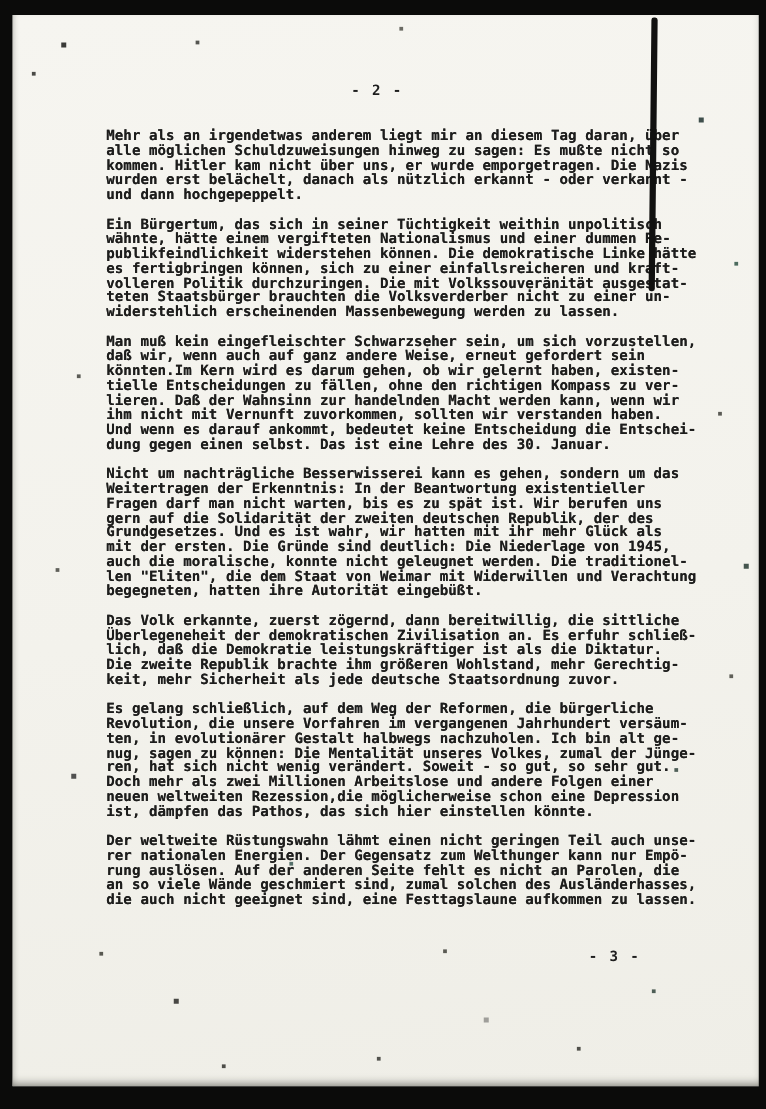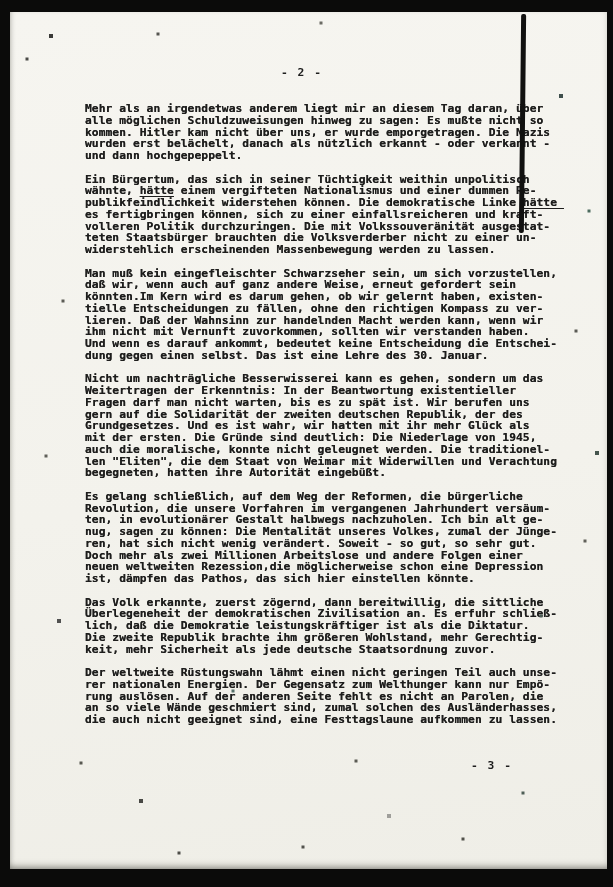--- a/index.html
+++ b/index.html
@@ -34,21 +34,20 @@
     margin: 0 0 11.75px 0;
     white-space: pre;
     font-size: 11.31px;
     line-height: 11.75px;
     font-weight: bold;
     color: #1d1d1c;
     letter-spacing: 0.04px;
     text-shadow: 0 0 0.4px rgba(20,20,20,.8);
   }
   .u {
-    text-decoration: underline;
     text-underline-offset: 2px;
     text-decoration-thickness: 1.3px;
   }
   
   .streak {
     position: absolute;
     left: 520px; top: 14px;
     width: 5px; height: 219px;
     background: #111110;
     border-radius: 2px;
@@ -100,33 +99,33 @@
 dung gegen einen selbst. Das ist eine Lehre des 30. Januar.</p>
     <p class="para">Nicht um nachträgliche Besserwisserei kann es gehen, sondern um das
 Weitertragen der Erkenntnis: In der Beantwortung existentieller
 Fragen darf man nicht warten, bis es zu spät ist. Wir berufen uns
 gern auf die Solidarität der zweiten deutschen Republik, der des
 Grundgesetzes. Und es ist wahr, wir hatten mit ihr mehr Glück als
 mit der ersten. Die Gründe sind deutlich: Die Niederlage von 1945,
 auch die moralische, konnte nicht geleugnet werden. Die traditionel-
 len "Eliten", die dem Staat von Weimar mit Widerwillen und Verachtung
 begegneten, hatten ihre Autorität eingebüßt.</p>
+    <p class="para">Das Volk erkannte, zuerst zögernd, dann bereitwillig, die sittliche
+Überlegeneheit der demokratischen Zivilisation an. Es erfuhr schließ-
+lich, daß die Demokratie leistungskräftiger ist als die Diktatur.
+Die zweite Republik brachte ihm größeren Wohlstand, mehr Gerechtig-
+keit, mehr Sicherheit als jede deutsche Staatsordnung zuvor.</p>
     <p class="para">Es gelang schließlich, auf dem Weg der Reformen, die bürgerliche
 Revolution, die unsere Vorfahren im vergangenen Jahrhundert versäum-
 ten, in evolutionärer Gestalt halbwegs nachzuholen. Ich bin alt ge-
 nug, sagen zu können: Die Mentalität unseres Volkes, zumal der Jünge-
 ren, hat sich nicht wenig verändert. Soweit - so gut, so sehr gut.
 Doch mehr als zwei Millionen Arbeitslose und andere Folgen einer
 neuen weltweiten Rezession,die möglicherweise schon eine Depression
 ist, dämpfen das Pathos, das sich hier einstellen könnte.</p>
-    <p class="para">Das Volk erkannte, zuerst zögernd, dann bereitwillig, die sittliche
-Überlegeneheit der demokratischen Zivilisation an. Es erfuhr schließ-
-lich, daß die Demokratie leistungskräftiger ist als die Diktatur.
-Die zweite Republik brachte ihm größeren Wohlstand, mehr Gerechtig-
-keit, mehr Sicherheit als jede deutsche Staatsordnung zuvor.</p>
     <p class="para">Der weltweite Rüstungswahn lähmt einen nicht geringen Teil auch unse-
 rer nationalen Energien. Der Gegensatz zum Welthunger kann nur Empö-
 rung auslösen. Auf der anderen Seite fehlt es nicht an Parolen, die
 an so viele Wände geschmiert sind, zumal solchen des Ausländerhasses,
 die auch nicht geeignet sind, eine Festtagslaune aufkommen zu lassen.</p>
   </section>
   <div class="pagenum footer">- 3 -</div>
 </main>
 
 <div class="streak"></div>

